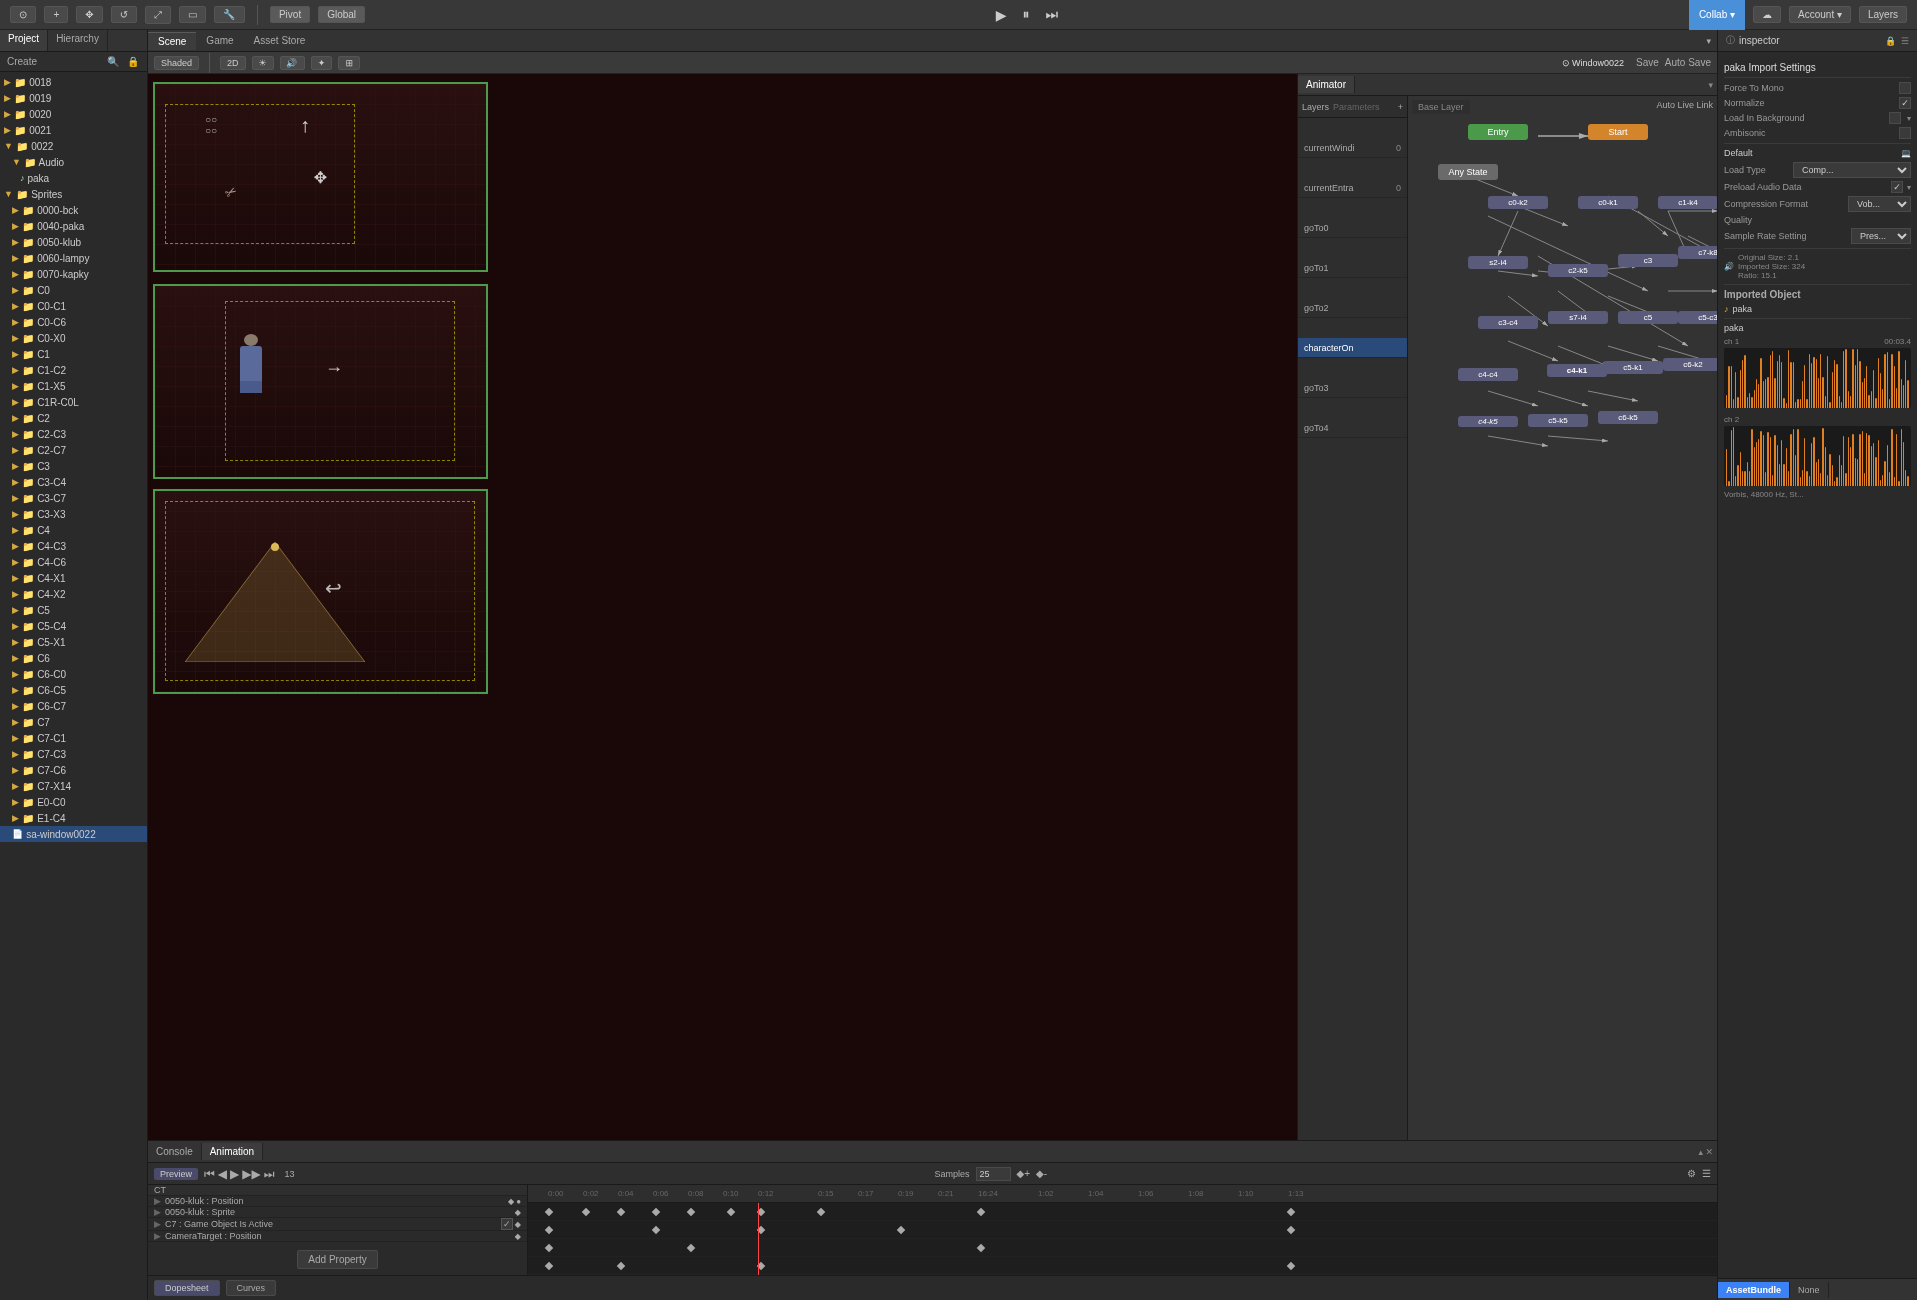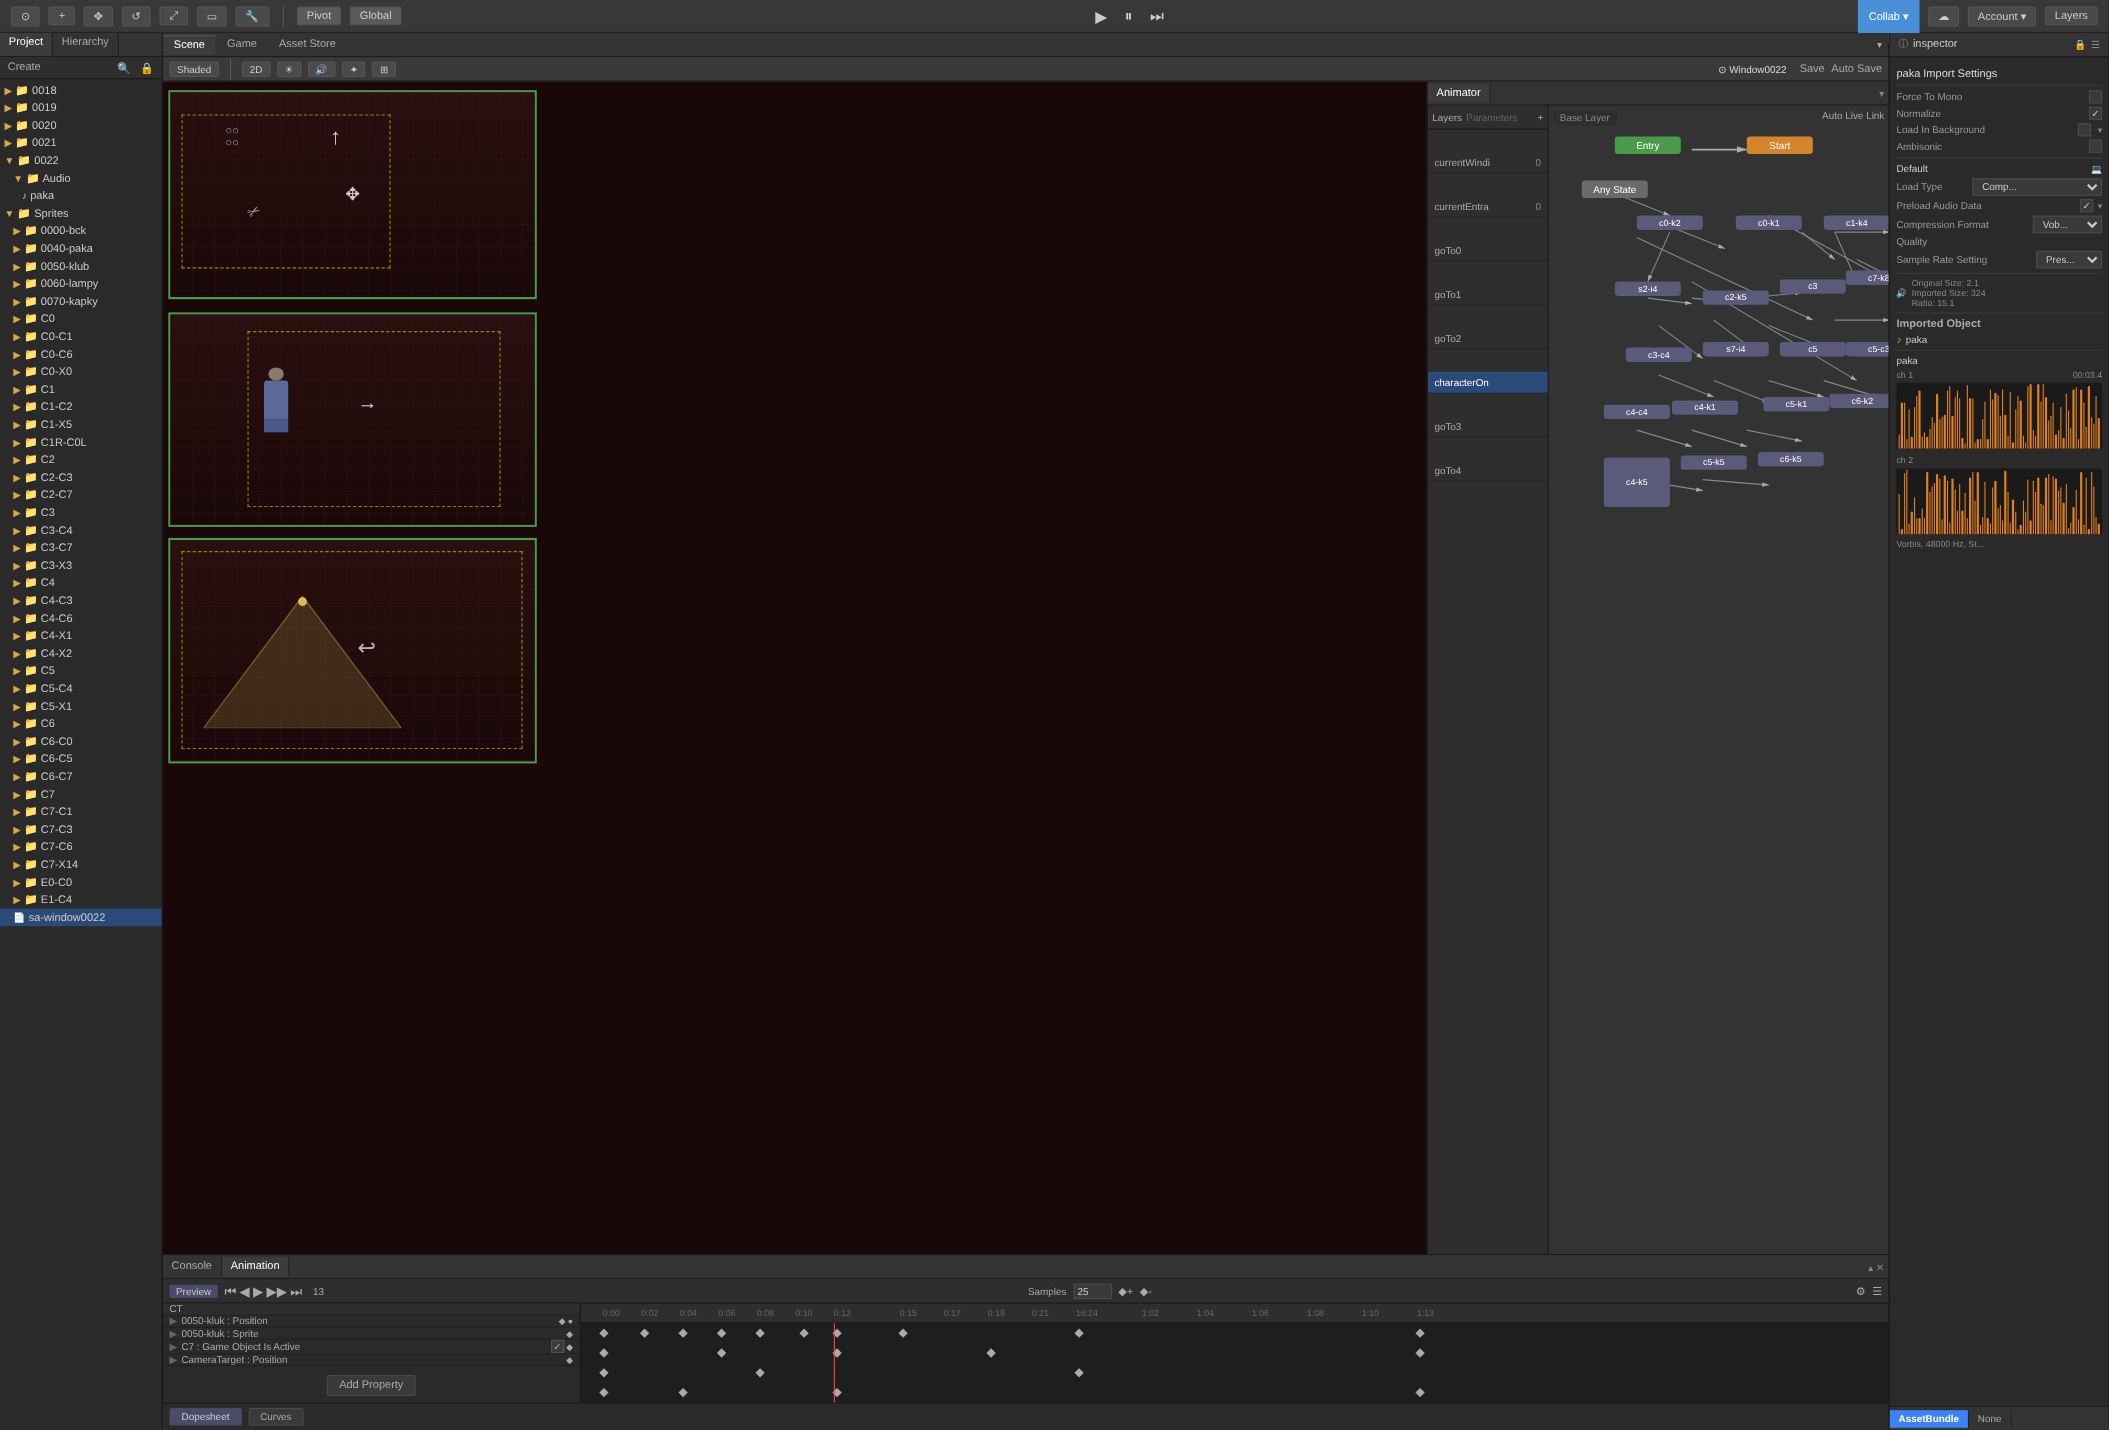--- a/index.html
+++ b/index.html
@@ -1001,25 +1001,25 @@
                   <div class="sm-node state" style="left:140px;top:168px;font-size:8px;padding:2px 5px;">c2-k5</div>
                   <div class="sm-node state" style="left:210px;top:158px;font-size:8px;padding:2px 5px;">c3</div>
                   <div class="sm-node state" style="left:270px;top:150px;font-size:8px;padding:2px 5px;">c7-k8</div>
 
                   <div class="sm-node state" style="left:70px;top:220px;font-size:8px;padding:2px 5px;">c3-c4</div>
                   <div class="sm-node state" style="left:140px;top:215px;font-size:8px;padding:2px 5px;">s7-i4</div>
                   <div class="sm-node state" style="left:210px;top:215px;font-size:8px;padding:2px 5px;">c5</div>
                   <div class="sm-node state" style="left:270px;top:215px;font-size:8px;padding:2px 5px;">c5-c3</div>
 
                   <div class="sm-node state" style="left:50px;top:272px;font-size:8px;padding:2px 5px;">c4-c4</div>
-                  <div class="sm-node state" style="left:112px;top:268px;font-size:8px;padding:2px 5px;">c4-k1</div>
+                  <div class="sm-node state" style="left:139px;top:268px;font-size:8px;padding:2px 5px;font-weight:bold;">c4-k1</div>
                   <div class="sm-node state" style="left:195px;top:265px;font-size:8px;padding:2px 5px;">c5-k1</div>
                   <div class="sm-node state" style="left:255px;top:262px;font-size:8px;padding:2px 5px;">c6-k2</div>
 
-                  <div class="sm-node state" style="left:50px;top:320px;font-size:8px;padding:18px 5px;">c4-k5</div>
+                  <div class="sm-node state" style="left:50px;top:320px;font-size:8px;padding:1px 5px;font-style:italic;">c4-k5</div>
                   <div class="sm-node state" style="left:120px;top:318px;font-size:8px;padding:2px 5px;">c5-k5</div>
                   <div class="sm-node state" style="left:190px;top:315px;font-size:8px;padding:2px 5px;">c6-k5</div>
 
                 </div>
               </div>
             </div>
 
           </div>
         </div>
 

